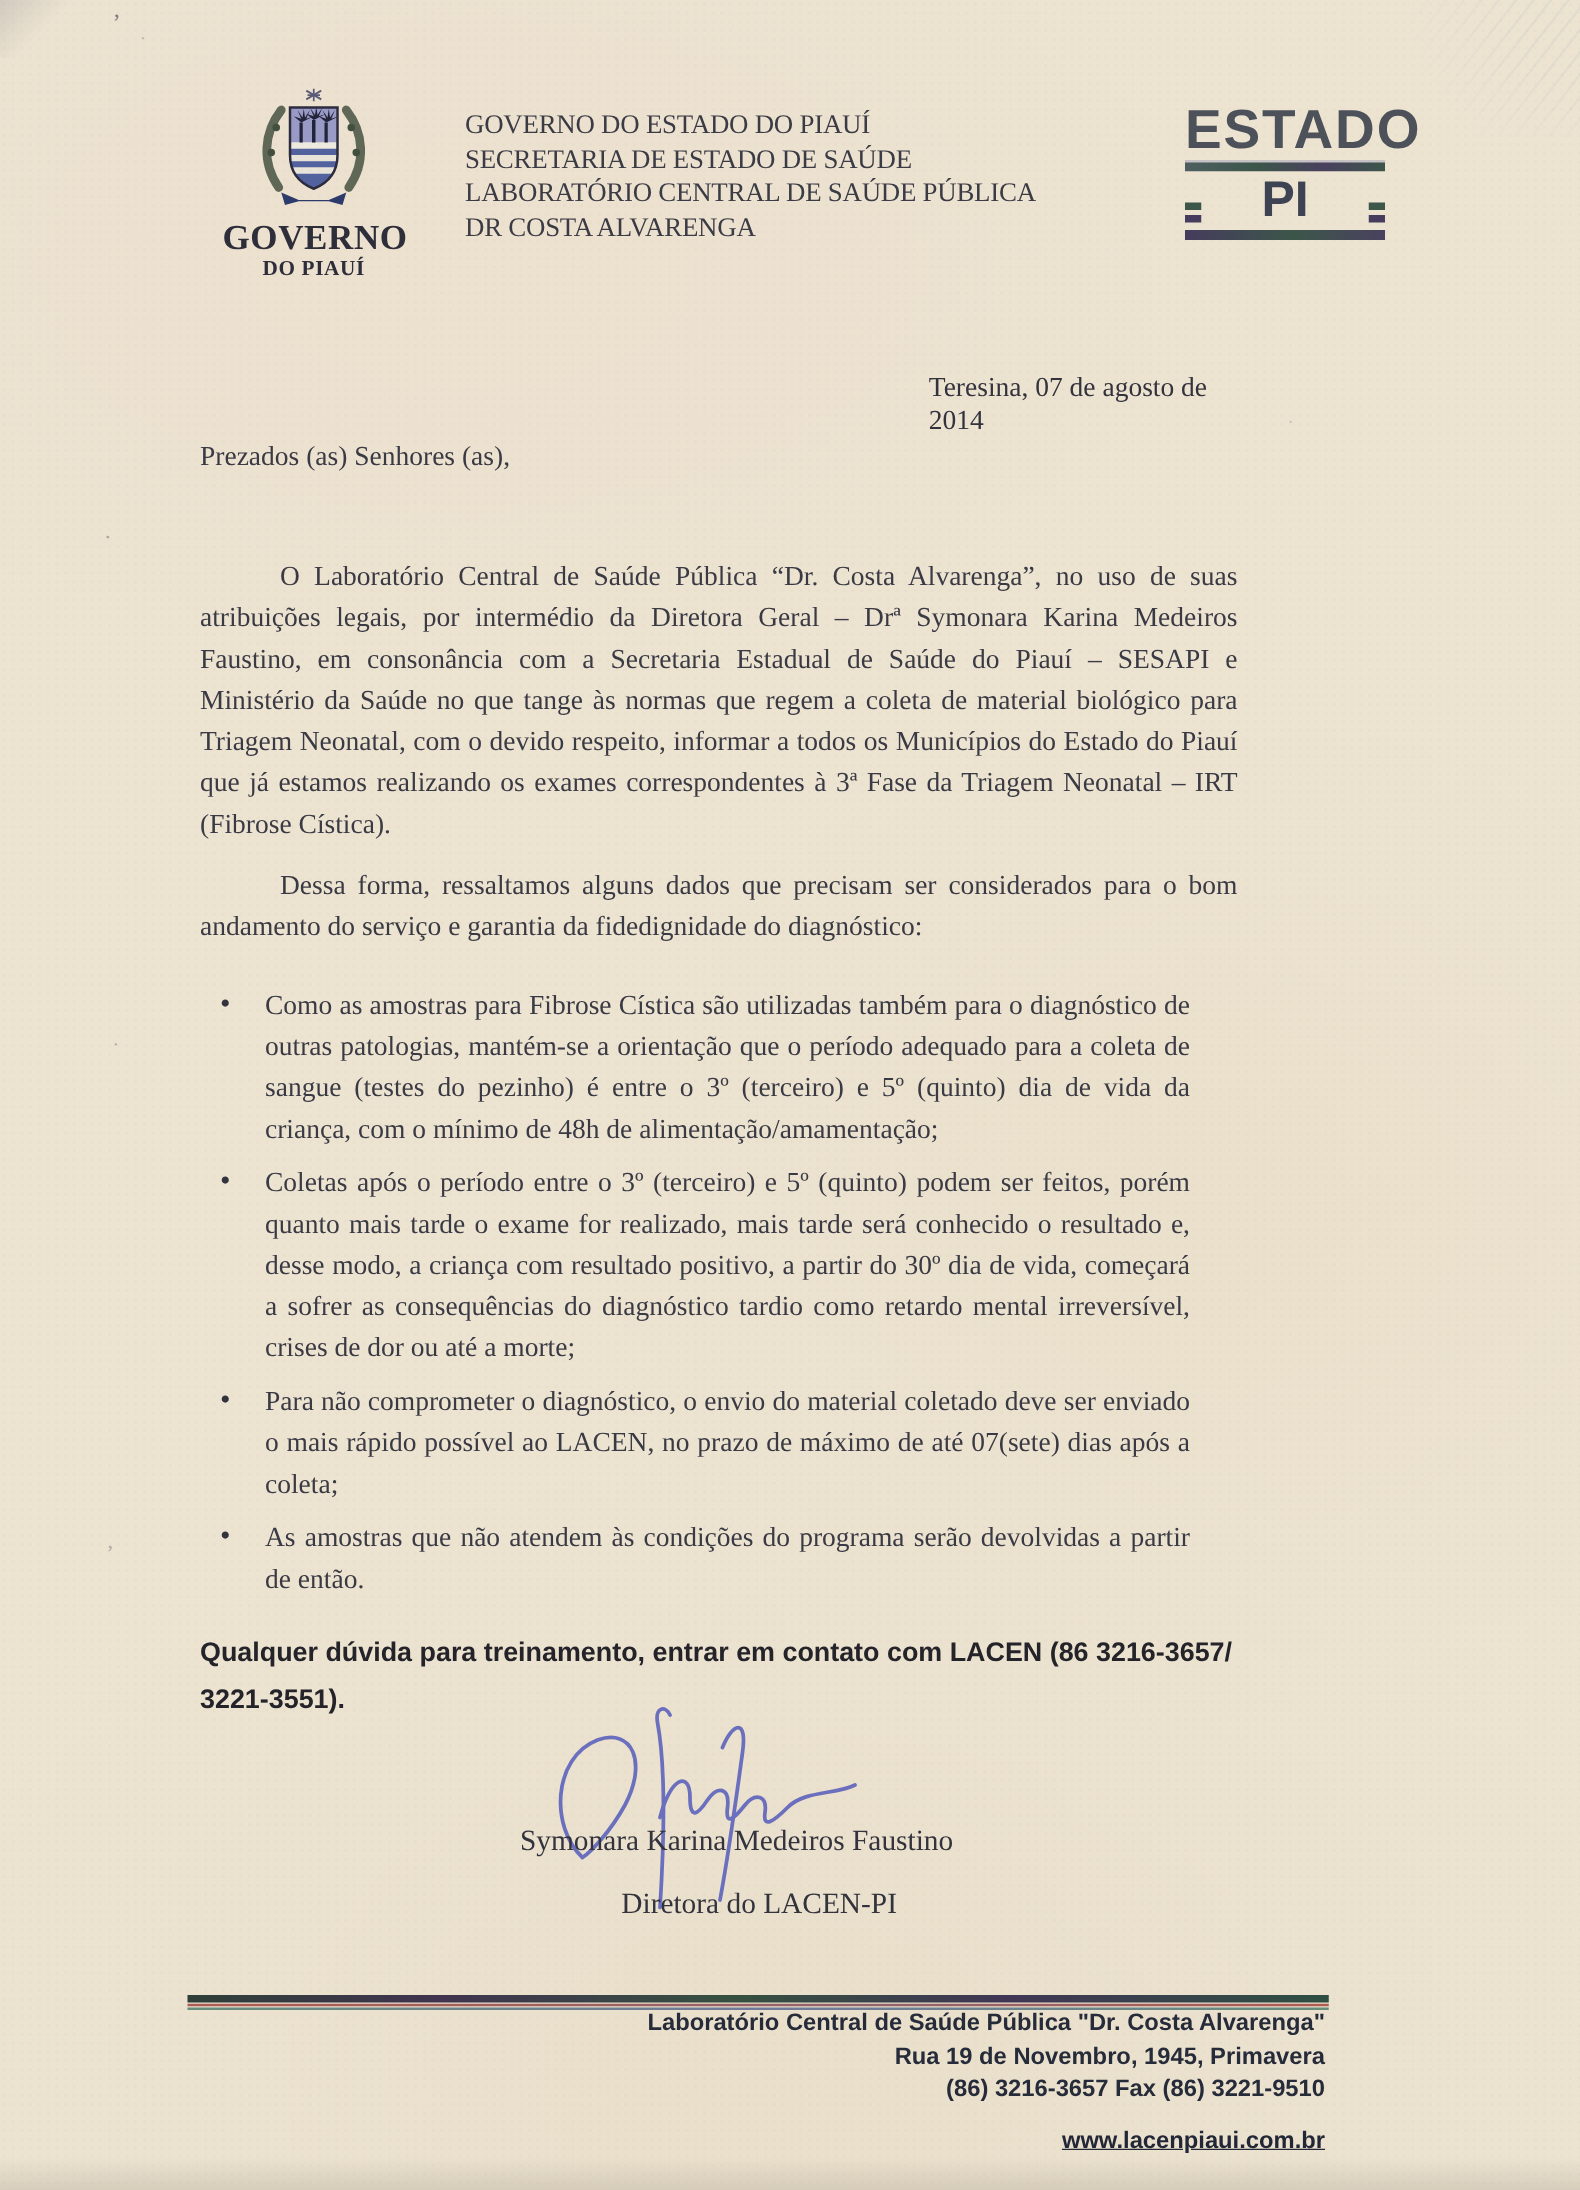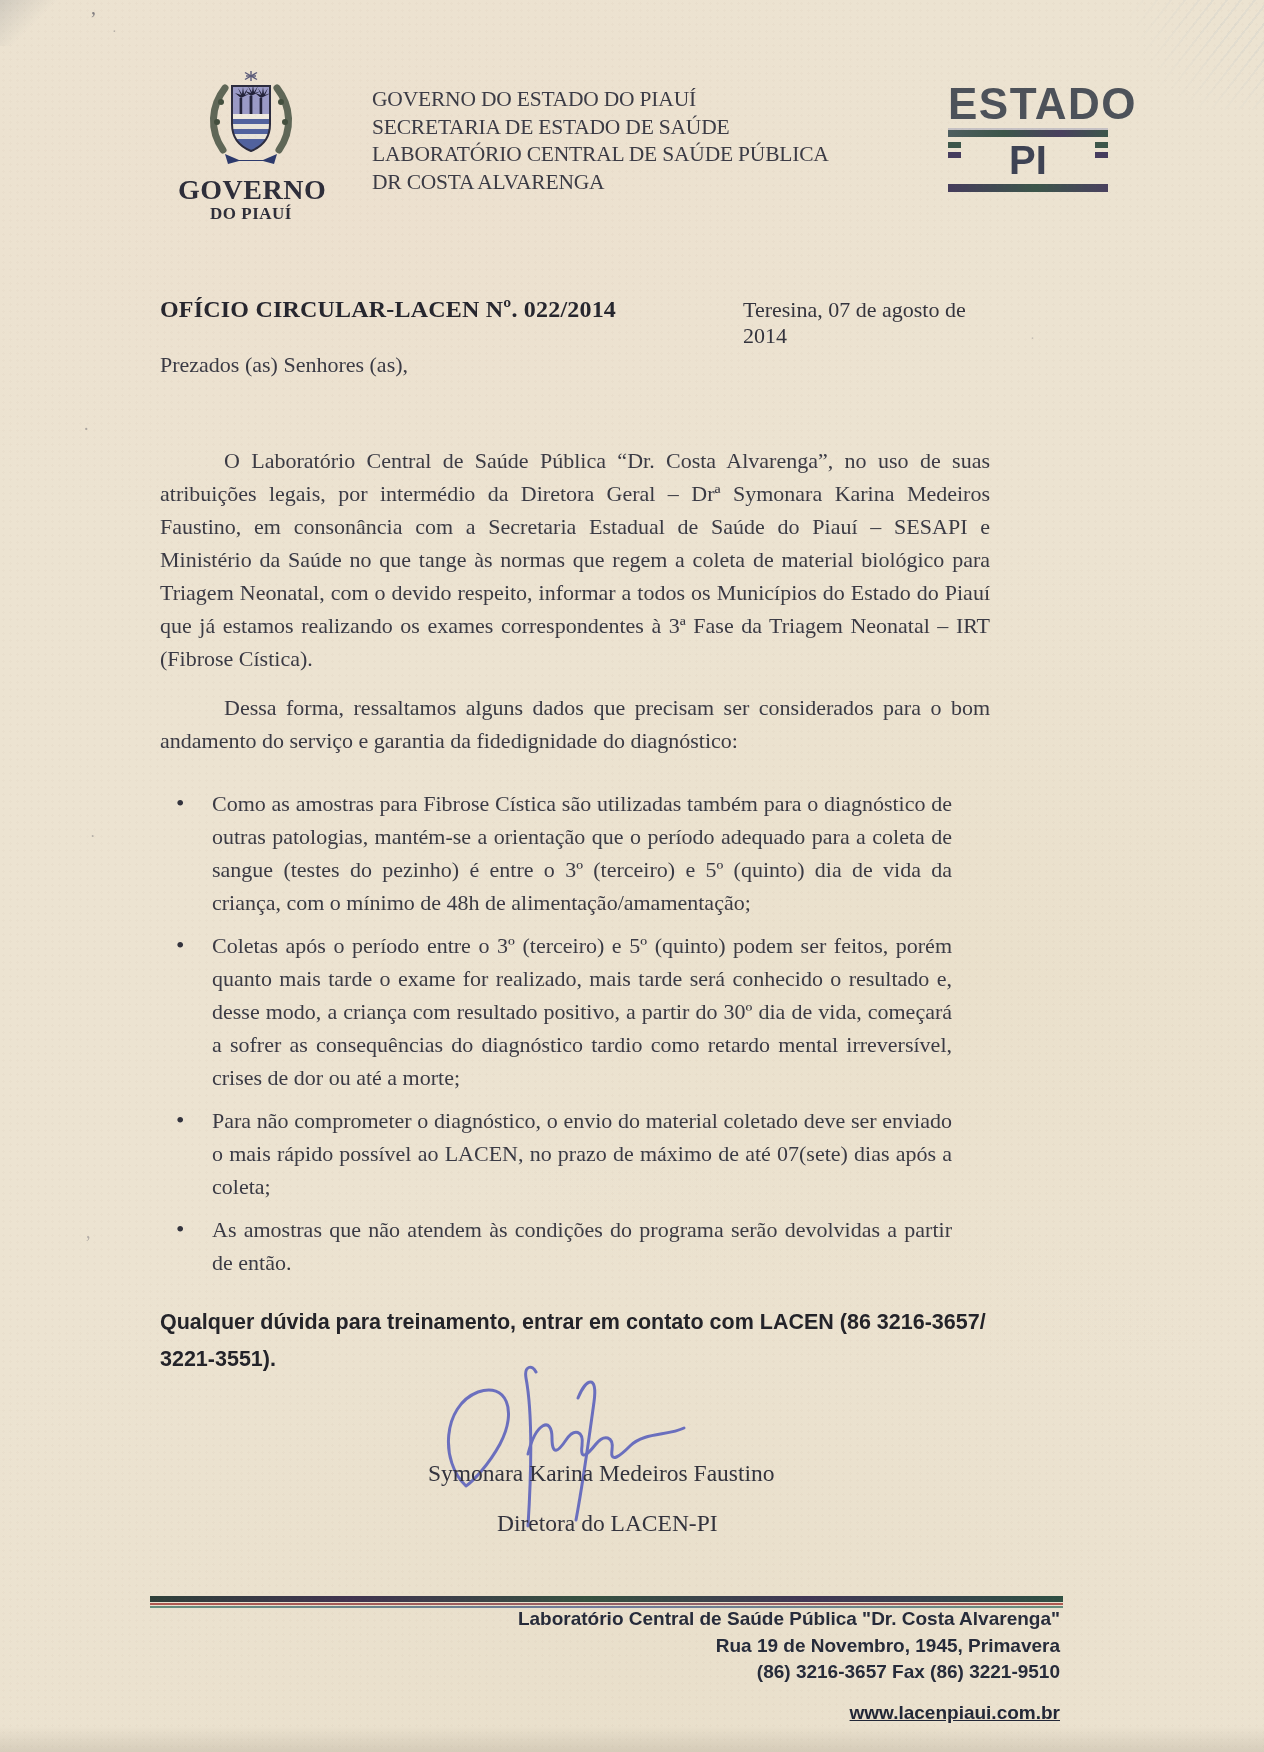--- a/index.html
+++ b/index.html
@@ -20,21 +20,21 @@
   .crest{position:absolute;left:178px;top:70px;width:146px;text-align:center;}
   .crest-caption{margin-top:2px;line-height:1.02;color:#2e2e3a;font-weight:600;}
   .crest-caption .l1{font-size:28px;letter-spacing:.5px;display:block;}
   .crest-caption .l2{font-size:17px;letter-spacing:.5px;display:block;}
   .org-block{position:absolute;left:372px;top:86px;font-size:21.5px;line-height:27.5px;color:#3b3b45;letter-spacing:-.2px;}
   .lacen-logo{position:absolute;left:948px;top:82px;width:160px;}
   .lacen-word{font-family:"Liberation Sans",sans-serif;font-weight:600;font-size:44px;line-height:1;
     color:#4d525a;letter-spacing:1.5px;text-align:center;}
   .logo-bar{height:7px;background:linear-gradient(90deg,#4e5e60,#3c564a 35%,#49405e 70%,#3c564a);}
   .logo-bar.b1{margin-top:4px;box-shadow:0 -2px 0 rgba(150,150,180,.45);}
-  .pi-row{display:flex;align-items:flex-start;margin-top:5px;gap:44px;}
+  .pi-row{display:flex;align-items:flex-end;margin-top:5px;gap:44px;}
   .pi-word{font-family:"Liberation Sans",sans-serif;font-weight:600;font-size:40px;line-height:.9;
     color:#3e4354;padding:0 4px;}
   .pi-bars{flex:1;display:flex;flex-direction:column;gap:4px;}
   .pi-bars i{display:block;height:6px;}
   .pi-bars .t{background:#3c564a;}
   .pi-bars .p{background:#453c5e;}
   .logo-bar.b2{margin-top:6px;height:8px;background:linear-gradient(90deg,#453c5c,#3c564a 55%,#4a415f);}
   
   .letter{position:absolute;left:160px;top:296px;width:830px;}
   .ref-row{position:relative;height:30px;}
@@ -46,21 +46,21 @@
   p.p2{margin-top:16px;}
   ul.bullets{margin:30px 0 0 0;padding:0;list-style:none;}
   ul.bullets li{position:relative;padding-left:52px;margin:0 0 10px 0;
     font-size:22px;line-height:33px;text-align:justify;width:740px;}
   ul.bullets li::before{content:"•";position:absolute;left:16px;top:0;font-size:24px;color:#33333d;}
   .contact{position:absolute;left:0;top:1008px;width:830px;
     font-family:Liberation Sans, sans-serif;font-weight:bold;font-size:21.5px;line-height:37px;color:#232329;}
   .contact span{display:block;}
   
   .sig-svg{position:absolute;left:428px;top:1358px;}
-  .sig-name{position:absolute;left:428px;top:1460px;font-size:23.5px;color:#33333d;white-space:nowrap;}
+  .sig-name{position:absolute;left:416px;top:1460px;font-size:23.5px;color:#33333d;white-space:nowrap;}
   .sig-title{position:absolute;left:497px;top:1510px;font-size:23.5px;color:#33333d;white-space:nowrap;}
   
   .stripe{position:absolute;left:150px;top:1596px;width:913px;}
   .stripe .main{height:6px;background:linear-gradient(90deg,#2e3f38,#40334f 22%,#35503f 48%,#403654 72%,#2e4f42);}
   .stripe .thin{height:2px;margin-top:1px;}
   .stripe .red{background:linear-gradient(90deg,#a03832,#7c4452 60%,#a03832);opacity:.8;}
   .stripe .teal{background:linear-gradient(90deg,#2f6a5a,#3d4e86 50%,#2f6a5a);opacity:.7;}
   .footer-text{position:absolute;right:204px;top:1606px;text-align:right;
     font-family:"Liberation Sans",sans-serif;font-weight:bold;font-size:19px;line-height:26.5px;color:#262b3a;}
   .footer-text .site{display:inline-block;text-decoration:underline;margin-top:14px;color:#222737;}
@@ -149,21 +149,20 @@
       <div class="pi-bars">
           <i class="t"></i>
           <i class="p"></i>
         </div>
     </div>
     <div class="logo-bar b2"></div>
   </div>
 
   <div class="letter">
     <div class="ref-row">
-      <span class="ref">OFÍCIO CIRCULAR-LACEN Nº. 022/2014</span>
       <span class="date">Teresina, 07 de agosto de 2014</span>
     </div>
     <p class="salutation">Prezados (as) Senhores (as),</p>
     <p class="body p1">O Laboratório Central de Saúde Pública “Dr. Costa Alvarenga”, no uso de suas atribuições legais, por intermédio da Diretora Geral – Drª Symonara Karina Medeiros Faustino, em consonância com a Secretaria Estadual de Saúde do Piauí – SESAPI e Ministério da Saúde no que tange às normas que regem a coleta de material biológico para Triagem Neonatal, com o devido respeito, informar a todos os Municípios do Estado do Piauí que já estamos realizando os exames correspondentes à 3ª Fase da Triagem Neonatal – IRT (Fibrose Cística).</p>
     <p class="body p2">Dessa forma, ressaltamos alguns dados que precisam ser considerados para o bom andamento do serviço e garantia da fidedignidade do diagnóstico:</p>
     <ul class="bullets">
       <li>Como as amostras para Fibrose Cística são utilizadas também para o diagnóstico de outras patologias, mantém-se a orientação que o período adequado para a coleta de sangue (testes do pezinho) é entre o 3º (terceiro) e 5º (quinto) dia de vida da criança, com o mínimo de 48h de alimentação/amamentação;</li>
       <li>Coletas após o período entre o 3º (terceiro) e 5º (quinto) podem ser feitos, porém quanto mais tarde o exame for realizado, mais tarde será conhecido o resultado e, desse modo, a criança com resultado positivo, a partir do 30º dia de vida, começará a sofrer as consequências do diagnóstico tardio como retardo mental irreversível, crises de dor ou até a morte;</li>
       <li>Para não comprometer o diagnóstico, o envio do material coletado deve ser enviado o mais rápido possível ao LACEN, no prazo de máximo de até 07(sete) dias após a coleta;</li>
       <li>As amostras que não atendem às condições do programa serão devolvidas a partir de então.</li>

